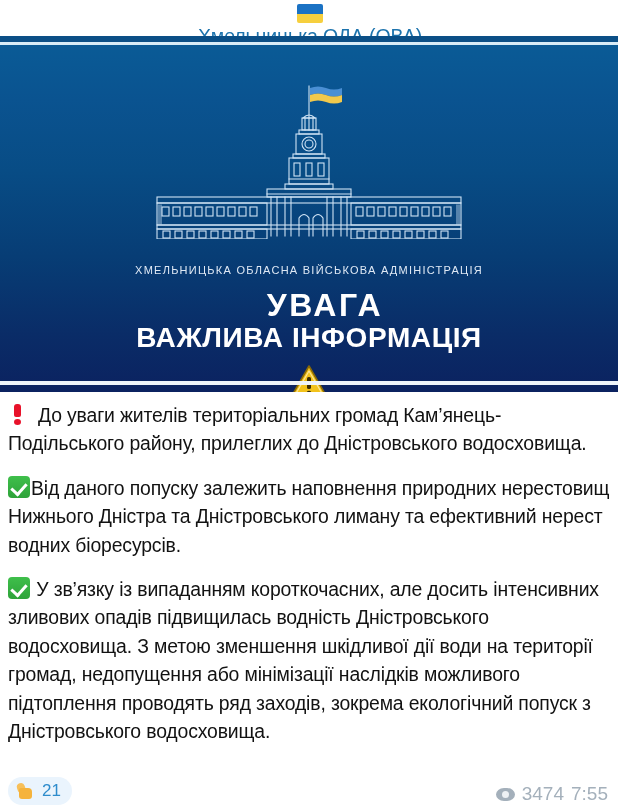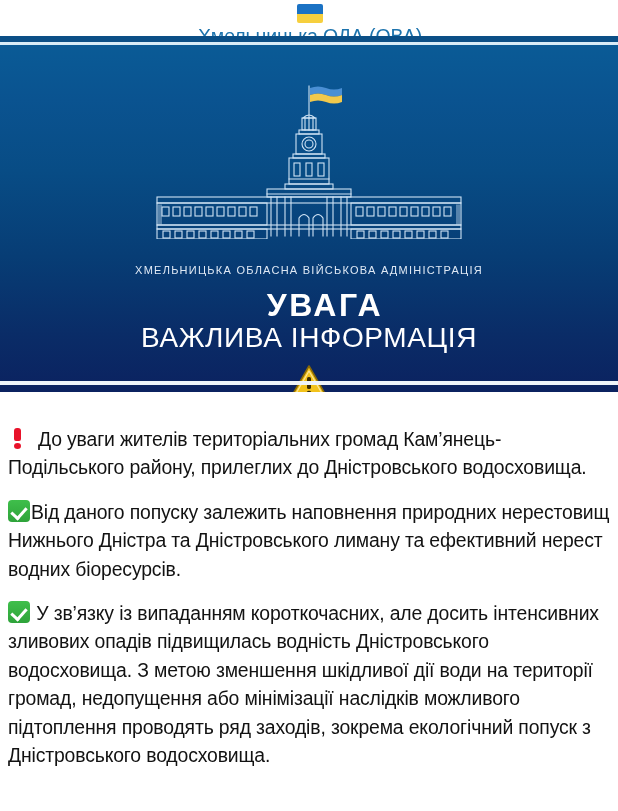--- a/index.html
+++ b/index.html
@@ -123,37 +123,36 @@
     padding-left: 32px;
   }
   .headline-2 {
     position: absolute;
     left: 0;
     top: 286px;
     width: 100%;
     text-align: center;
     color: #ffffff;
     font-size: 28px;
-    font-weight: 400;
+    font-weight: 700;
     letter-spacing: 0.6px;
     line-height: 32px;
   }
   .warn-emoji {
     position: absolute;
     left: 0;
     top: 328px;
     width: 100%;
     display: flex;
     justify-content: center;
   }
 
   
   .body {
     padding: 9px 8px 0 8px;
-    margin-top: 24px;
   }
   .para {
     color: #121212;
     font-size: 19.4px;
     line-height: 28.4px;
     letter-spacing: -0.15px;
     margin-bottom: 16px;
   }
   .para:last-of-type { margin-bottom: 0; }
 
@@ -431,14 +430,34 @@
       <span class="emo emo-check sp-tight"></span><span>Від даного попуску залежить наповнення природних нерестовищ Нижнього Дністра та Дністровського лиману та ефективний нерест водних біоресурсів.</span>
     </p>
 
     <p class="para">
       <span class="emo emo-check sp-tight"></span>
       <span>У зв’язку із випаданням короткочасних, але досить інтенсивних зливових опадів підвищилась водність Дністровського водосховища. З метою зменшення шкідливої дії води на території громад, недопущення або мінімізації наслідків можливого підтоплення проводять ряд заходів, зокрема екологічний попуск з Дністровського водосховища.</span>
     </p>
 
   </div>
 
+  <div class="footer">
+
+    <div class="reaction-pill">
+      <span class="thumb-icon">
+        <span class="thumb"></span>
+        <span class="palm"></span>
+      </span>
+      <span class="reaction-count">21</span>
+    </div>
+
+    <div class="meta">
+      <span class="eye-icon">
+        <span class="sclera"></span>
+        <span class="pupil"></span>
+      </span>
+      <span class="views-count">3474</span>
+      <span class="time-stamp">7:55</span>
+    </div>
+
+  </div>
 
 </div>
 
 </body></html>

